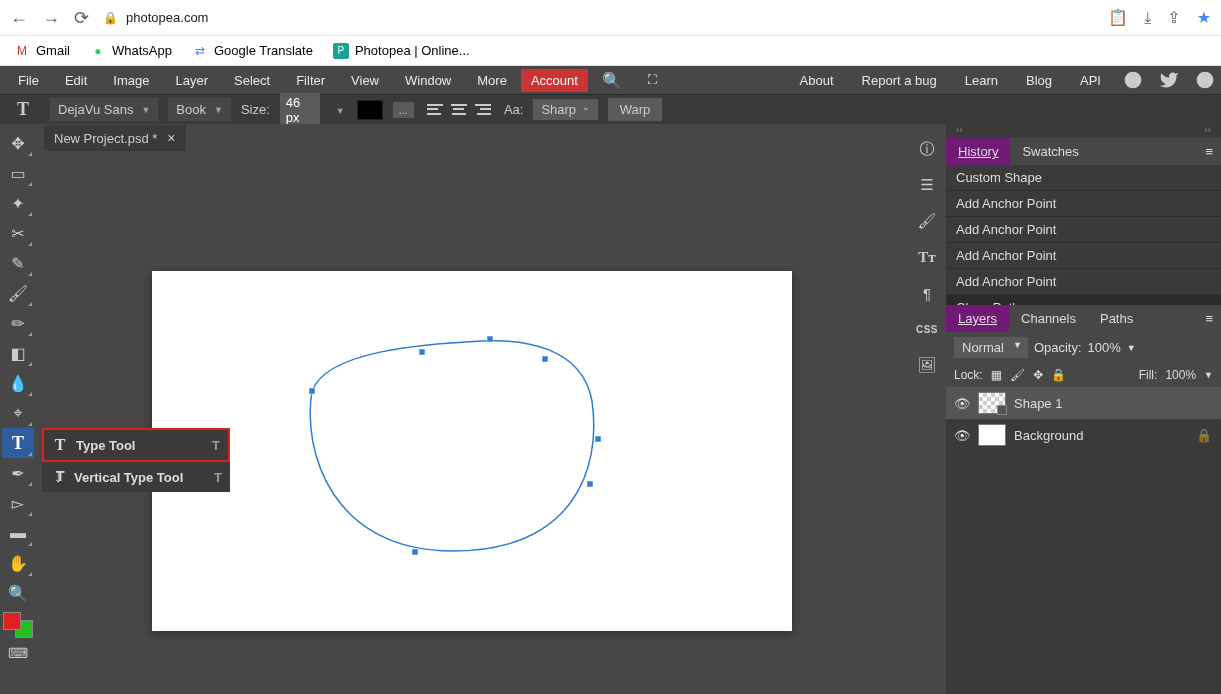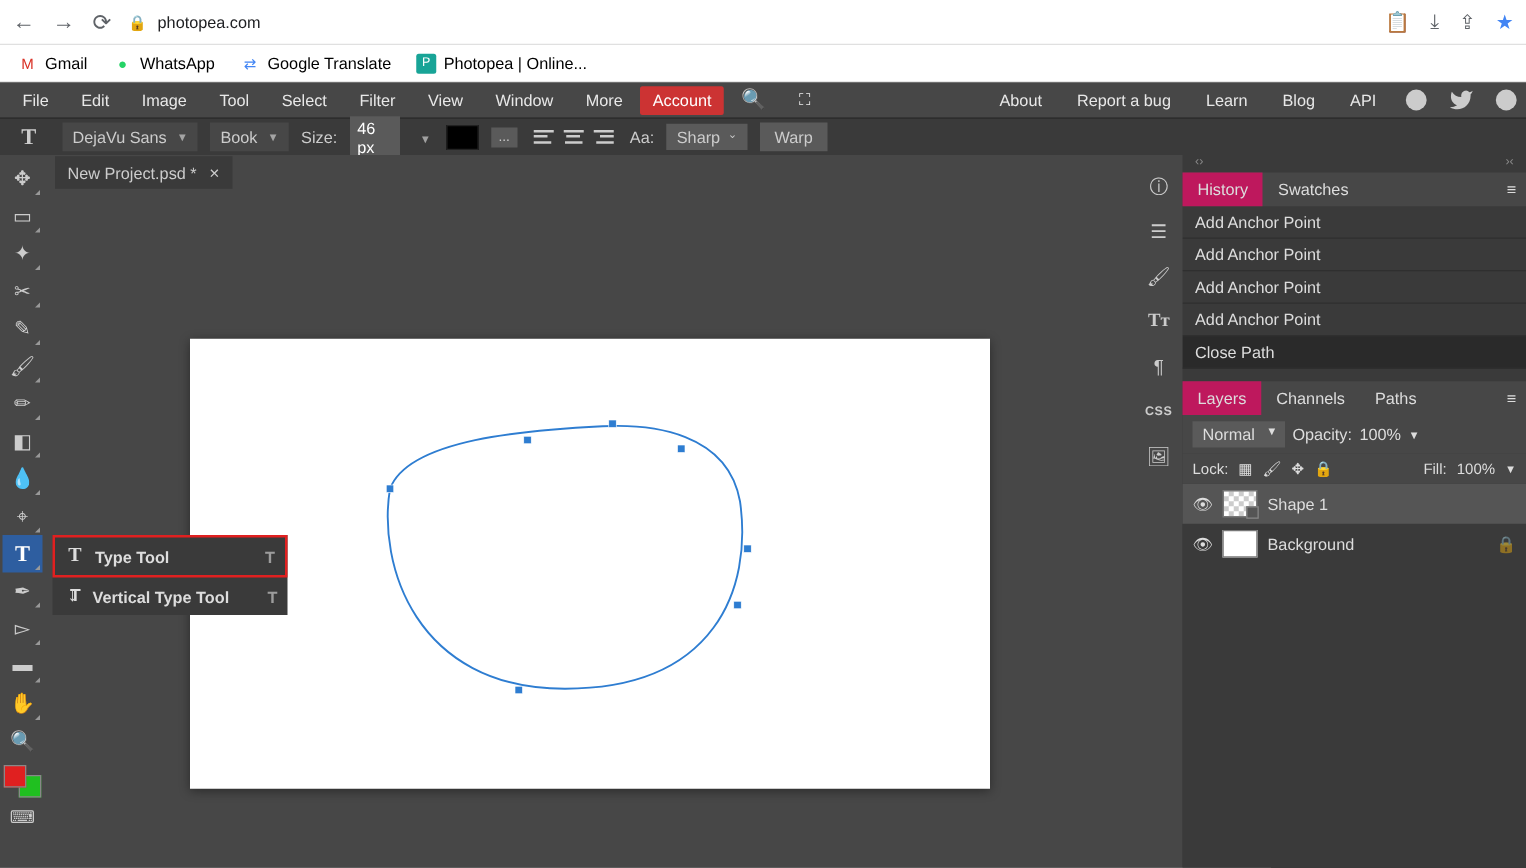--- a/index.html
+++ b/index.html
@@ -51,21 +51,21 @@
 .popup-item{display:flex;align-items:center;padding:6px 8px;color:#ddd;font-size:13px;gap:8px;}
 .popup-item.hl{border:2px solid #e02020;}
 .popup-item .sc{margin-left:auto;opacity:0.6;}
 .popup-item .ti{font-family:serif;font-weight:bold;font-size:16px;width:16px;text-align:center;}
 .rightcol{width:38px;background:#474747;display:flex;flex-direction:column;align-items:center;padding-top:8px;gap:0;}
 .rc-btn{width:34px;height:34px;display:flex;align-items:center;justify-content:center;color:#ccc;font-size:15px;margin-bottom:2px;cursor:pointer;}
 .rc-css{font-size:10px;font-weight:bold;letter-spacing:0.5px;}
 .panels{width:275px;background:#3a3a3a;display:flex;flex-direction:column;font-size:13px;color:#ddd;}
 .panel-tabs{display:flex;background:#474747;}
 .ptab{padding:6px 12px;cursor:pointer;}
-.ptab.active{background:#be185d;}
+.ptab.active{background:#701a75;text-decoration:underline;}
 .ptab-menu{margin-left:auto;padding:6px 8px;}
 .hist-list{height:140px;overflow:hidden;}
 .hist-item{padding:5px 10px;border-bottom:1px solid #2f2f2f;}
 .hist-item.sel{background:#2a2a2a;}
 .layer-opts{background:#474747;padding:5px 8px;display:flex;align-items:center;gap:6px;}
 .blend-dd{background:#5a5a5a;padding:3px 24px 3px 8px;position:relative;}
 .blend-dd::after{content:"▼";position:absolute;right:6px;font-size:9px;}
 .lock-row{background:#474747;padding:5px 8px;display:flex;align-items:center;gap:8px;font-size:12px;}
 .layer-list{flex:1;background:#3a3a3a;}
 .layer-row{display:flex;align-items:center;padding:5px 8px;gap:8px;}
@@ -113,21 +113,21 @@
     <span>Photopea | Online...</span>
   </div>
 </div>
 
 <div class="app">
 
   <div class="menubar">
     <span class="mi">File</span>
     <span class="mi">Edit</span>
     <span class="mi">Image</span>
-    <span class="mi">Tool</span>
+    <span class="mi">Layer</span>
     <span class="mi">Select</span>
     <span class="mi">Filter</span>
     <span class="mi">View</span>
     <span class="mi">Window</span>
     <span class="mi">More</span>
     <span class="mi account">Account</span>
     <span class="mi" style="font-size:16px">🔍</span>
     <span class="mi">⛶</span>
     <div class="right">
       <span class="mi">About</span>
@@ -261,20 +261,21 @@
       <div style="display:flex;justify-content:space-between;color:#888;font-size:10px;padding:0 10px;height:14px">
           <span>‹›</span>
           <span>›‹</span>
         </div>
       <div class="panel-tabs">
         <div class="ptab active">History</div>
         <div class="ptab">Swatches</div>
         <div class="ptab-menu">≡</div>
       </div>
       <div class="hist-list">
+        <div class="hist-item">Custom Shape</div>
         <div class="hist-item">Add Anchor Point</div>
         <div class="hist-item">Add Anchor Point</div>
         <div class="hist-item">Add Anchor Point</div>
         <div class="hist-item">Add Anchor Point</div>
         <div class="hist-item sel">Close Path</div>
       </div>
 
       <div class="panel-tabs">
         <div class="ptab active">Layers</div>
         <div class="ptab">Channels</div>

